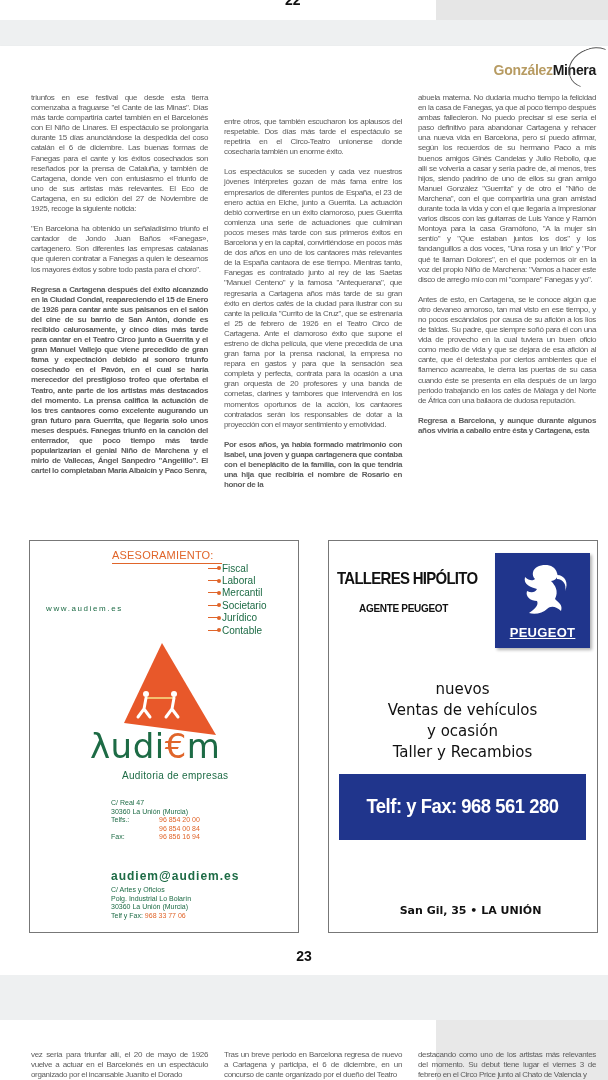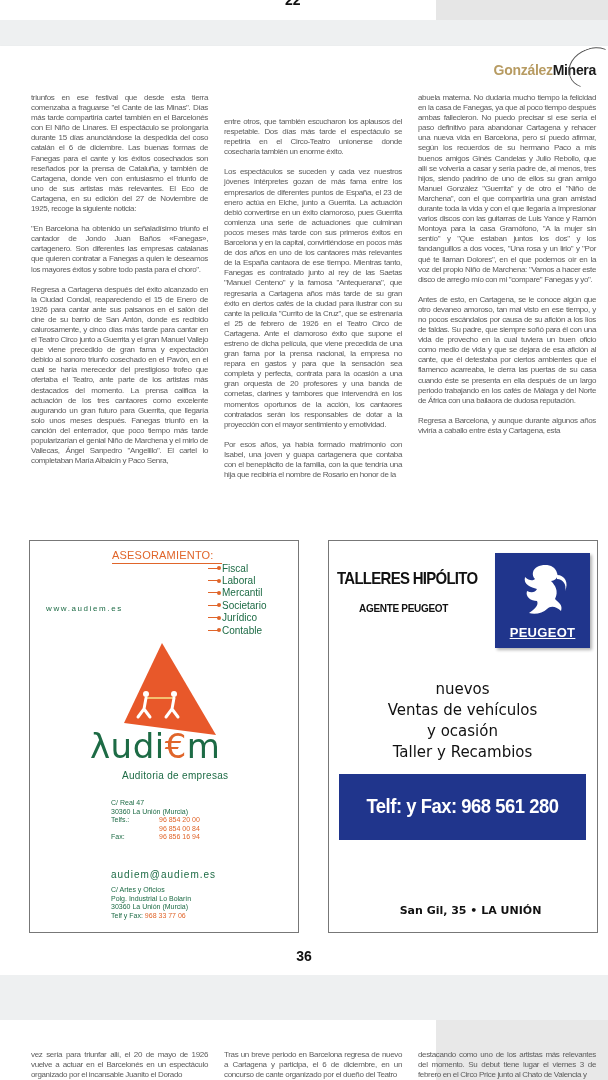--- a/index.html
+++ b/index.html
@@ -16,21 +16,21 @@
   .page-next { top: 1020px; height: 60px; }
   .page-next .side { position: absolute; right: 0; top: 0; width: 172px; height: 60px; background: #e8e8e8; }
 
   .masthead { position: absolute; right: 12px; top: 16px; font-size: 14px; font-weight: bold; letter-spacing: -0.3px; }
   .masthead .m1 { color: #b79b62; }
   .masthead .m2 { color: #1a1a1a; }
   .swoosh { position: absolute; right: -10px; top: 2px; width: 50px; height: 40px; border: 1.5px solid #555; border-radius: 50%; border-right-color: transparent; border-bottom-color: transparent; transform: rotate(-20deg); }
 
   .col { position: absolute; font-family: "Liberation Sans", sans-serif; font-size: 8px; line-height: 10.1px; color: #5c5c5c; text-align: justify; letter-spacing: -0.35px; font-stretch: condensed; }
   .col p { margin-bottom: 10px; }
-  .col p:last-child { margin-bottom: 0; }
+  .col p:last-child { margin-bottom: 0; font-weight: bold; }
   .col-1 { left: 31px; top: 47px; width: 177px; }
   .col-2 { left: 224px; top: 47px; width: 178px; margin-top: 24px; }
   .col-3 { left: 418px; top: 47px; width: 178px; }
 
   .ad { position: absolute; top: 494px; width: 270px; height: 393px; border: 1.5px solid #777; background: #fff; overflow: hidden; }
   .ad-audiem { left: 29px; }
   .ad-talleres { left: 328px; }
 
   
   .aud-title { position: absolute; left: 82px; top: 8px; font-size: 11px; color: #e0652a; letter-spacing: 0.2px; }
@@ -41,21 +41,21 @@
   .aud-service .arrow::after { content: ""; position: absolute; right: -1px; top: -1.5px; width: 4px; height: 4px; background: #e0652a; border-radius: 50%; }
   .aud-web { position: absolute; left: 16px; top: 63px; font-size: 8px; font-weight: normal; color: #1d6b45; letter-spacing: 1.6px; }
   .aud-tri { position: absolute; left: 94px; top: 102px; }
   .aud-logo { position: absolute; left: 60px; top: 185px; font-size: 34px; color: #1d6b45; letter-spacing: 0.5px; font-family: "DejaVu Sans", sans-serif; }
   .aud-logo .eu { color: #e0652a; }
   .aud-sub { position: absolute; left: 92px; top: 229px; font-size: 10px; color: #1d6b45; letter-spacing: 0.3px; }
   .aud-info { position: absolute; left: 81px; top: 258px; font-size: 7px; line-height: 8.6px; color: #1d6b45; }
   .aud-info .row { display: flex; }
   .aud-info .lbl { width: 48px; }
   .aud-info .val { color: #e0652a; }
-  .aud-email { position: absolute; left: 81px; top: 328px; font-size: 10px; font-weight: normal; color: #1d6b45; letter-spacing: 1px; }
+  .aud-email { position: absolute; left: 81px; top: 328px; font-size: 12px; font-weight: bold; color: #1d6b45; letter-spacing: 1px; }
   .aud-info2 { position: absolute; left: 81px; top: 345px; font-size: 7px; line-height: 8.6px; color: #1d6b45; }
   .aud-info2 .val { color: #e0652a; }
 
   
   .tal-name { position: absolute; left: 8px; top: 28px; font-size: 17px; font-weight: bold; color: #111; letter-spacing: -0.8px; font-family: "Liberation Sans", sans-serif; transform: scaleX(0.88); transform-origin: left; }
   .tal-agent { position: absolute; left: 30px; top: 62px; font-size: 10px; font-weight: bold; color: #111; letter-spacing: -0.3px; }
   .peugeot-box { position: absolute; left: 166px; top: 12px; width: 95px; height: 95px; background: #20358c; box-shadow: 2px 2px 3px rgba(0,0,0,0.3); }
   .peugeot-box .lion { position: absolute; left: 20px; top: 8px; }
   .peugeot-box .brand { position: absolute; left: 0; width: 95px; top: 72px; text-align: center; font-size: 13px; font-weight: bold; color: #fff; letter-spacing: 0.3px; text-decoration: underline; }
   .tal-services { position: absolute; left: 0; width: 267px; top: 138px; text-align: center; font-family: "DejaVu Sans", sans-serif; font-size: 15px; line-height: 21px; color: #111; }
@@ -183,21 +183,21 @@
       <div>Ventas de vehículos</div>
       <div>y ocasión</div>
       <div>Taller y Recambios</div>
     </div>
     <div class="tal-phone-box">
       <div class="tal-phone">Telf: y Fax: 968 561 280</div>
     </div>
     <div class="tal-address">San Gil, 35 • LA UNIÓN</div>
   </div>
 
-  <div class="page-number">36</div>
+  <div class="page-number">23</div>
 </div>
 
 <div class="gap2"></div>
 
 <div class="page page-next">
   <div class="side"></div>
   <div class="col-next cn-1">vez sería para triunfar allí, el 20 de mayo de 1926 vuelve a actuar en el Barcelonés en un espectáculo organizado por el incansable Juanito el Dorado</div>
   <div class="col-next cn-2">Tras un breve periodo en Barcelona regresa de nuevo a Cartagena y participa, el 6 de diciembre, en un concurso de cante organizado por el dueño del Teatro</div>
   <div class="col-next cn-3">destacando como uno de los artistas más relevantes del momento. Su debut tiene lugar el viernes 3 de febrero en el Circo Price junto al Chato de Valencia y</div>
 </div>

